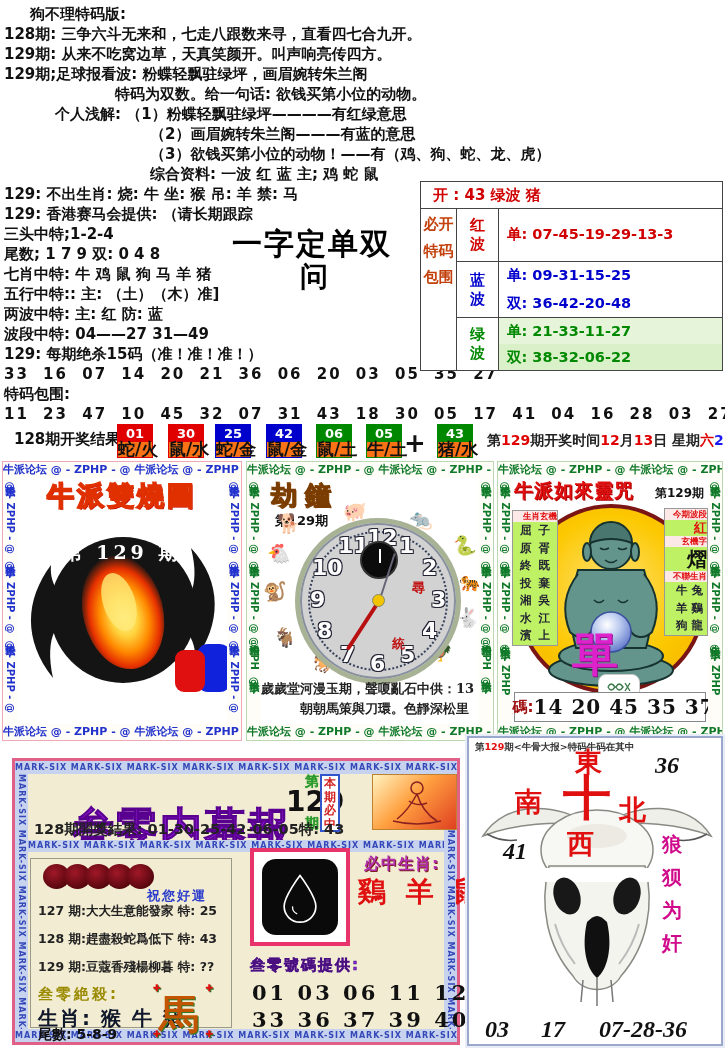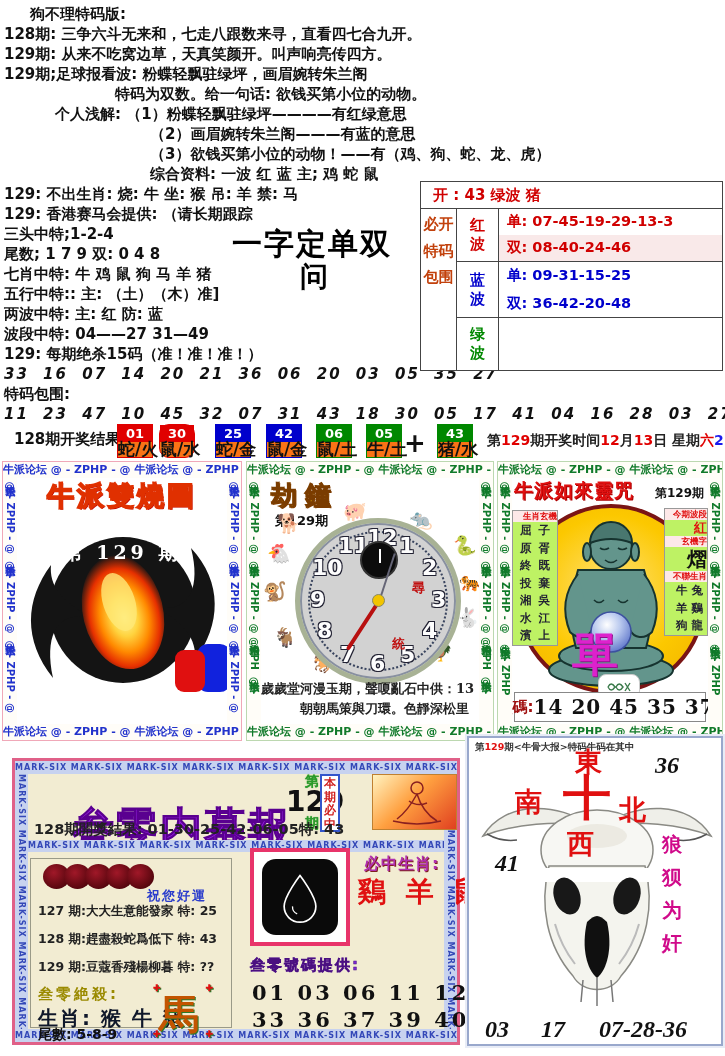--- a/index.html
+++ b/index.html
@@ -3,21 +3,21 @@
 <meta charset="utf-8">
 <style>
   * { margin:0; padding:0; box-sizing:border-box; }
   body { background:#ffffff; font-family:"DejaVu Sans","Liberation Sans",sans-serif; }
   #page { position:relative; width:725px; height:1056px; background:#fff; overflow:hidden; margin:0 auto; }
 
   
   #top-text { position:absolute; left:0; top:4px; width:725px; font-size:15px; font-weight:bold; color:#111; }
   #top-text .tl { height:20px; line-height:20px; white-space:nowrap; }
   .ind30{margin-left:30px}.ind2{margin-left:4px}.ind115{margin-left:115px}.ind55{margin-left:55px}.ind148{margin-left:150px}
-  .nums { letter-spacing:2px; word-spacing:7px;font-style:italic; }
+  .nums { letter-spacing:2px; word-spacing:7px; }
 
   
   #headline-main { position:absolute; left:232px; top:224px; font-family:"DejaVu Serif","Liberation Serif",serif; font-size:30px; font-weight:bold; color:#000; letter-spacing:2px;}
   #headline-sub  { position:absolute; left:300px; top:258px; font-family:"DejaVu Serif","Liberation Serif",serif; font-size:28px; font-weight:bold; color:#000;}
 
   
   #pool-table { position:absolute; left:420px; top:181px; width:303px; height:190px; border:1px solid #444; background:#fff; font-weight:bold; }
   .pt-open { height:27px; line-height:27px; padding-left:12px; color:#d00000; font-size:15px; border-bottom:1px solid #444; white-space:nowrap; }
   .pt-body { display:flex; height:161px; }
   .pt-side { width:36px; border-right:1px solid #444; color:#c2410c; font-size:15px; text-align:center; line-height:26.5px; word-break:break-all; padding-top:2px;}
@@ -135,21 +135,21 @@
   #pe-header .r { color:#e01010; }
   #pe-skull { position:absolute; left:8px; top:36px; width:240px; height:240px; }
   .pe-compass { position:absolute; color:#e01010; font-weight:bold; font-family:"DejaVu Serif",serif;}
   #pe-e { left:106px; top:6px; font-size:27px; }
   #pe-s { left:46px; top:46px; font-size:27px; }
   #pe-n { left:150px; top:54px; font-size:27px; }
   #pe-w { left:98px; top:88px; font-size:27px; }
   #pe-cross { left:94px; top:28px; font-size:48px; }
   .pe-hand { position:absolute; color:#111; font-size:24px; font-weight:bold; font-style:italic; font-family:Liberation Serif, serif;}
   #pe-36 { left:186px; top:14px; }
-  #pe-41 { left:26px; top:100px;margin-top:12px; }
+  #pe-41 { left:34px; top:100px; }
   #pe-03 { left:16px; top:278px; }
   #pe-17 { left:72px; top:278px; }
   #pe-0728 { left:130px; top:278px; }
   #pe-side { position:absolute; left:190px; top:90px; width:26px; font-size:20px; font-weight:bold; color:#d00a8a; line-height:33px; word-break:break-all; text-align:center; font-family:"DejaVu Serif",serif;}
 </style>
 </head>
 <body>
 
 <div id="page">
 
@@ -182,44 +182,47 @@
 
   <div id="pool-table">
     <div class="pt-open">开 : 43 绿波 猪</div>
     <div class="pt-body">
       <div class="pt-side">必开特码包围</div>
       <div class="pt-waves">
         <div class="pt-wave w-red" style="flex:1">
           <div class="pt-wname">红波</div>
           <div class="pt-rows">
             <div class="pt-row">单: 07-45-19-29-13-3</div>
-            <div class="pt-row bg-pink">双:  08-40-24-46</div>
           </div>
         </div>
         <div class="pt-wave w-blue" style="flex:1.08">
           <div class="pt-wname">蓝波</div>
           <div class="pt-rows">
             <div class="pt-row">单: 09-31-15-25</div>
             <div class="pt-row">双:  36-42-20-48</div>
           </div>
         </div>
         <div class="pt-wave w-green" style="flex:1">
           <div class="pt-wname">绿波</div>
+          <div class="pt-rows">
+            <div class="pt-row bg-green1">单: 21-33-11-27</div>
+            <div class="pt-row bg-green2">双: 38-32-06-22</div>
+          </div>
         </div>
       </div>
     </div>
   </div>
 
   <div id="results-label">128期开奖结果</div>
 
   <div class="ball" style="left: 117px; border-color: rgb(224, 0, 0);">
     <div class="ball-num" style="background-color: rgb(224, 0, 0);">01</div>
     <div class="ball-label">蛇/火</div>
   </div>
-  <div class="ball" style="left: 159px; border-color: rgb(224, 0, 0); border-radius: 10px;">
+  <div class="ball" style="left: 168px; border-color: rgb(224, 0, 0);">
     <div class="ball-num" style="background-color: rgb(224, 0, 0);">30</div>
     <div class="ball-label">鼠/水</div>
   </div>
   <div class="ball" style="left: 215px; border-color: rgb(0, 0, 204);">
     <div class="ball-num" style="background-color: rgb(0, 0, 204);">25</div>
     <div class="ball-label">蛇/金</div>
   </div>
   <div class="ball" style="left: 266px; border-color: rgb(0, 0, 204);">
     <div class="ball-num" style="background-color: rgb(0, 0, 204);">42</div>
     <div class="ball-label">鼠/金</div>

